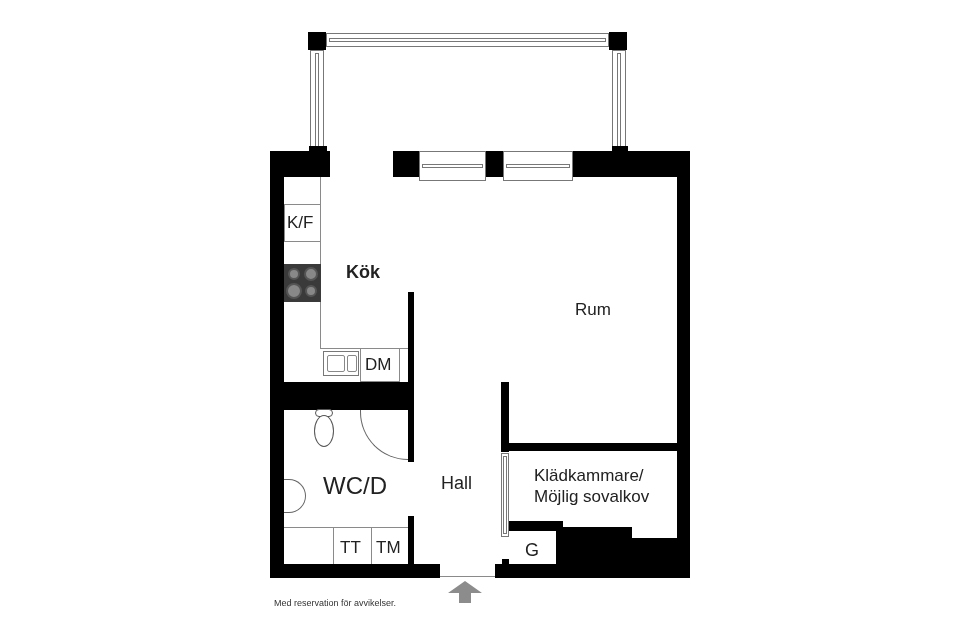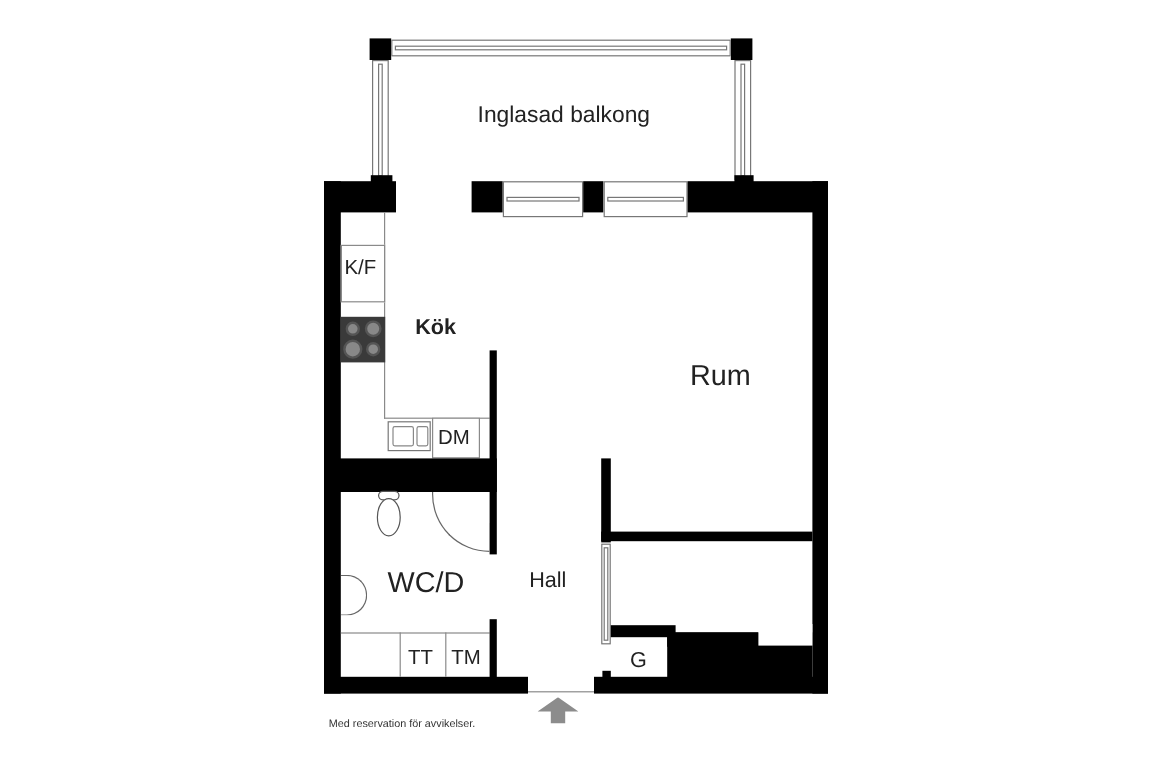--- a/index.html
+++ b/index.html
@@ -22,37 +22,36 @@
 
   <div>
     <div class="wall" style="left:308px;top:32px;width:18px;height:18px;"></div>
     <div class="wall" style="left:609px;top:32px;width:18px;height:18px;"></div>
     <div class="win-h" style="left:326px;top:33px;width:283px;height:14px;"></div>
     <div class="win-v" style="left:310px;top:50px;width:14px;height:100px;"></div>
     <div class="win-v" style="left:612px;top:50px;width:14px;height:100px;"></div>
     <div class="wall" style="left:309px;top:146px;width:18px;height:8px;"></div>
     <div class="wall" style="left:612px;top:146px;width:16px;height:8px;"></div>
   </div>
-  <div class="label" style="left:398px;top:86px;font-size:19px;">Inglasad balkong</div>
 
   <div class="wall" style="left:270px;top:151px;width:60px;height:26px;"></div>
   <div class="wall" style="left:393px;top:151px;width:26px;height:26px;"></div>
   <div class="win-h" style="left:419px;top:151px;width:67px;height:30px;"></div>
   <div class="wall" style="left:486px;top:151px;width:17px;height:26px;"></div>
   <div class="win-h" style="left:503px;top:151px;width:70px;height:30px;"></div>
   <div class="wall" style="left:573px;top:151px;width:117px;height:26px;"></div>
   <div class="wall" style="left:270px;top:151px;width:14px;height:427px;"></div>
   <div class="wall" style="left:677px;top:151px;width:13px;height:427px;"></div>
   <div class="wall" style="left:270px;top:564px;width:170px;height:14px;"></div>
   <div class="wall" style="left:495px;top:564px;width:195px;height:14px;"></div>
   <div class="thin" style="left:440px;top:576px;width:55px;height:1px;"></div>
 
   <div class="thin" style="left:320px;top:177px;width:1px;height:172px;"></div>
   <div class="thin" style="left:320px;top:348px;width:88px;height:1px;"></div>
-  <div class="line" style="left:284px;top:204px;width:37px;height:48px;">
+  <div class="line" style="left:284px;top:204px;width:37px;height:38px;">
     <span class="label" style="left:2px;top:8px;font-size:17px;">K/F</span>
   </div>
   <div class="abs" style="left:284px;top:264px;width:37px;height:38px;background:#3a3a3a;">
     <div class="burner" style="left:4px;top:4px;width:12px;height:12px;"></div>
     <div class="burner" style="left:20px;top:3px;width:14px;height:14px;"></div>
     <div class="burner" style="left:2px;top:19px;width:16px;height:16px;"></div>
     <div class="burner" style="left:21px;top:21px;width:12px;height:12px;"></div>
   </div>
   <div class="line" style="left:323px;top:351px;width:36px;height:25px;border-color:#777;">
     <div class="abs" style="left:3px;top:3px;width:18px;height:17px;border:1px solid #888;border-radius:2px;box-sizing:border-box;"></div>
@@ -77,23 +76,27 @@
   <div class="thin" style="left:371px;top:527px;width:1px;height:37px;"></div>
   <div class="label" style="left:340px;top:538px;font-size:17px;">TT</div>
   <div class="label" style="left:376px;top:538px;font-size:17px;">TM</div>
   <div class="wall" style="left:408px;top:516px;width:6px;height:50px;"></div>
   <div class="label" style="left:323px;top:472px;font-size:24px;">WC/D</div>
 
   <div class="label" style="left:441px;top:473px;font-size:18px;">Hall</div>
 
   <div class="wall" style="left:501px;top:382px;width:8px;height:70px;"></div>
   <div class="wall" style="left:501px;top:443px;width:176px;height:8px;"></div>
-  <div class="label" style="left:575px;top:300px;font-size:24px;">Rum</div>
+  <div class="label" style="left:575px;top:300px;font-size:17px;">Rum</div>
 
   <div class="win-v" style="left:501px;top:453px;width:8px;height:84px;"></div>
+  <div class="label" style="left:534px;top:465px;font-size:17px;line-height:21px;">
+    <div>Klädkammare/</div>
+    <div>Möjlig sovalkov</div>
+  </div>
   <div class="wall" style="left:509px;top:521px;width:54px;height:10px;"></div>
   <div class="wall" style="left:556px;top:527px;width:121px;height:40px;"></div>
   <div class="wall" style="left:556px;top:527px;width:76px;height:12px;"></div>
   <div class="abs" style="left:632px;top:520px;width:45px;height:18px;background:#fff;"></div>
   <div class="wall" style="left:502px;top:559px;width:7px;height:6px;"></div>
   <div class="label" style="left:525px;top:540px;font-size:18px;">G</div>
 
   <div class="abs" style="left:448px;top:581px;width:34px;height:22px;">
     <svg width="34" height="22" viewBox="0 0 34 22">
       <polygon points="17,0 34,12 23,12 23,22 11,22 11,12 0,12" fill="#8c8c8c"></polygon>

